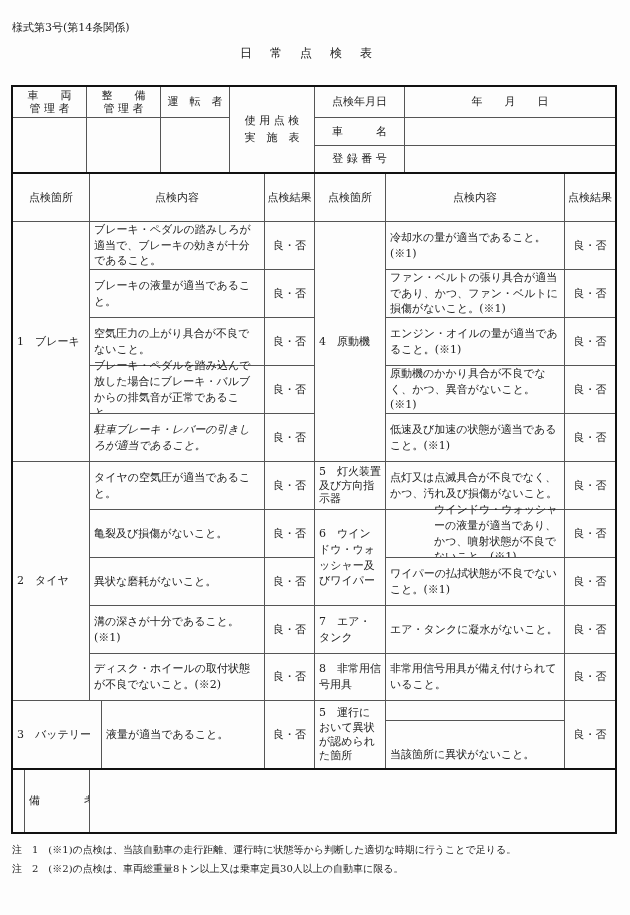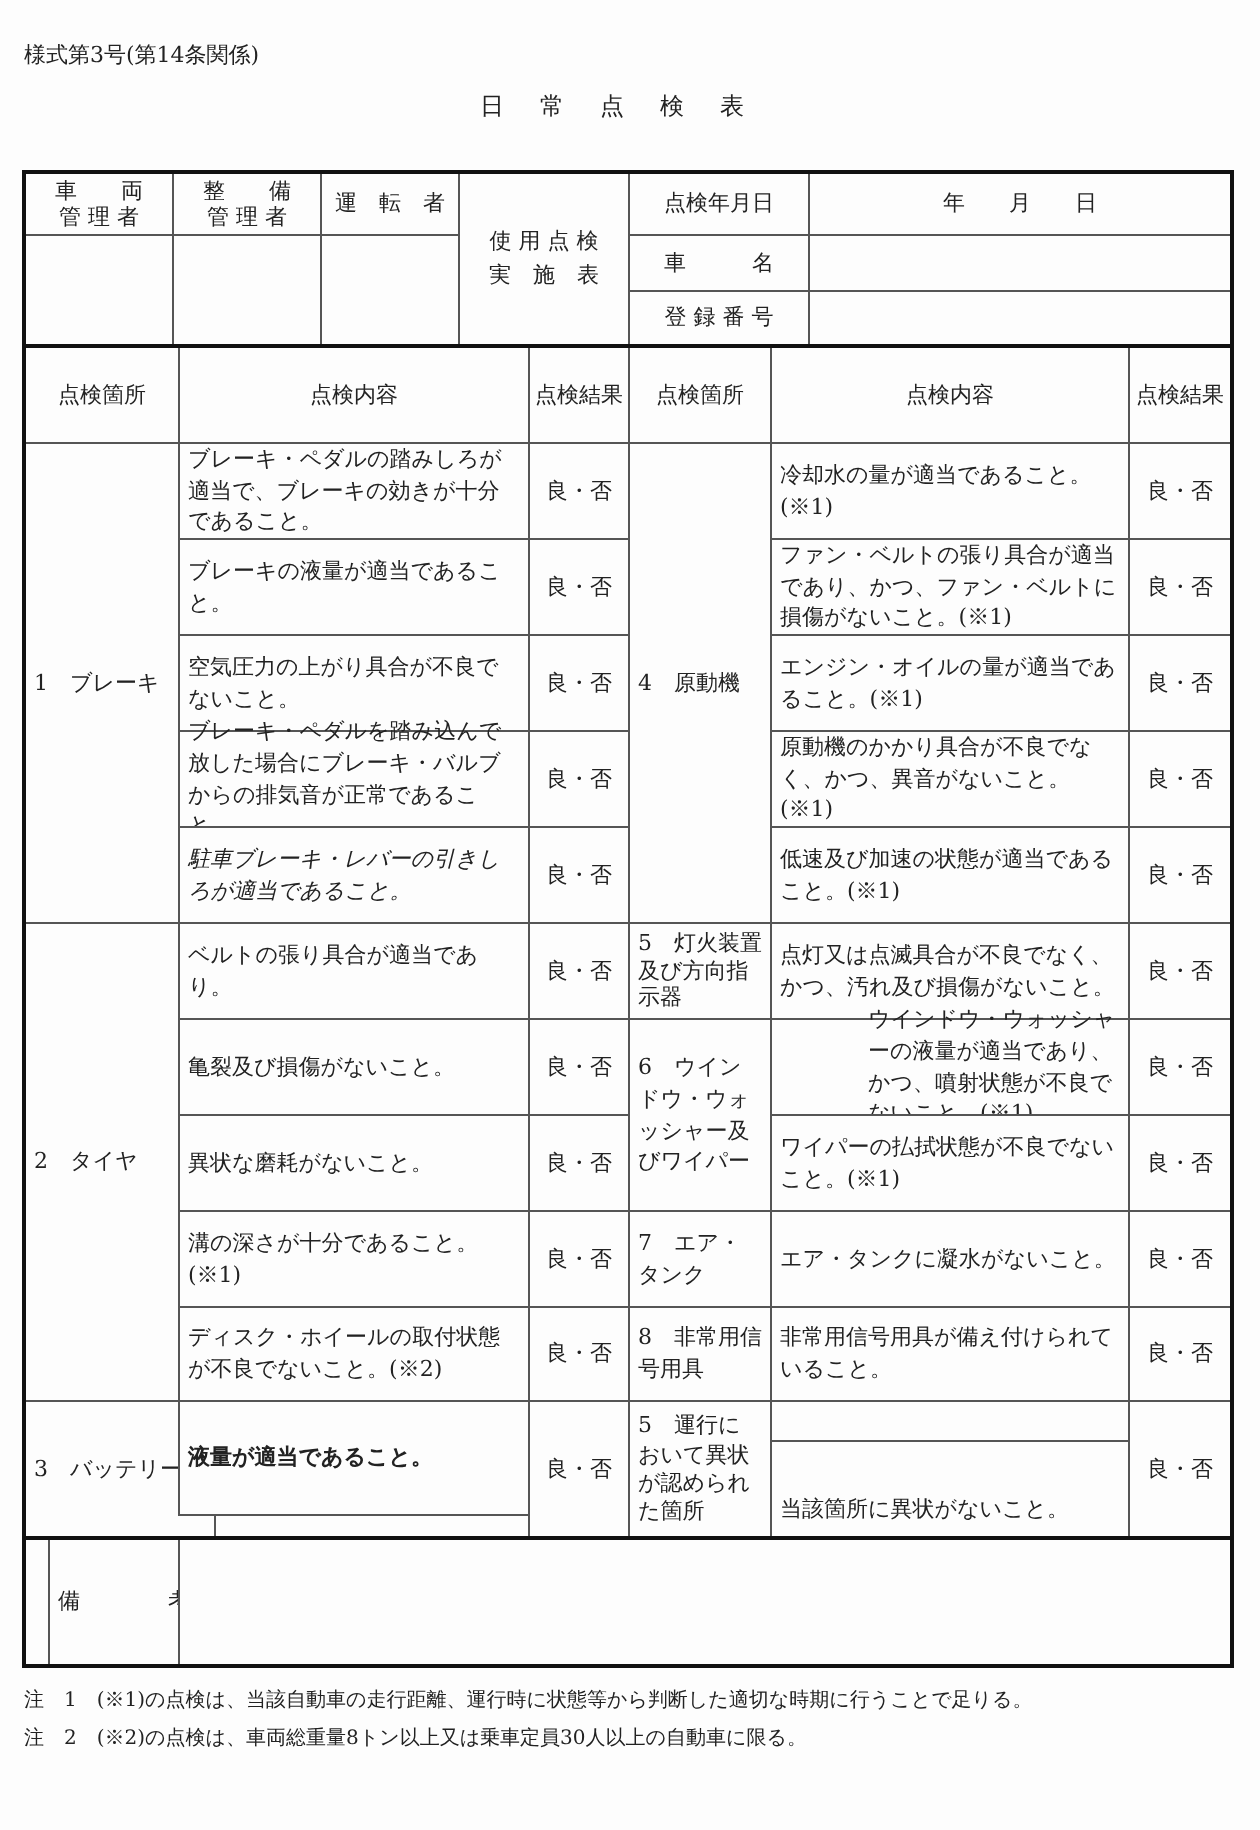--- a/index.html
+++ b/index.html
@@ -53,28 +53,28 @@
 <div class="cell c" style="left:564px;top:173px;width:52px;height:49px;padding:0;">点検結果</div>
 
 <div class="cell l" style="left:12px;top:221px;width:78px;height:241px;">1　ブレーキ</div>
 <div class="cell l" style="left:89px;top:221px;width:176px;height:49px;">ブレーキ・ペダルの踏みしろが適当で、ブレーキの効きが十分であること。</div>
 <div class="cell l" style="left:89px;top:269px;width:176px;height:49px;">ブレーキの液量が適当であること。</div>
 <div class="cell l" style="left:89px;top:317px;width:176px;height:49px;">空気圧力の上がり具合が不良でないこと。</div>
 <div class="cell l" style="left:89px;top:365px;width:176px;height:49px;">ブレーキ・ペダルを踏み込んで放した場合にブレーキ・バルブからの排気音が正常であること。</div>
 <div class="cell l" style="left:89px;top:413px;width:176px;height:49px;font-style:italic;">駐車ブレーキ・レバーの引きしろが適当であること。</div>
 
 <div class="cell l" style="left:12px;top:461px;width:78px;height:240px;">2　タイヤ</div>
-<div class="cell l" style="left:89px;top:461px;width:176px;height:49px;">ベルトの張り具合が適当であり。</div>
+<div class="cell l" style="left:89px;top:461px;width:176px;height:49px;">タイヤの空気圧が適当であること。</div>
 <div class="cell l" style="left:89px;top:509px;width:176px;height:49px;">亀裂及び損傷がないこと。</div>
 <div class="cell l" style="left:89px;top:557px;width:176px;height:49px;">異状な磨耗がないこと。</div>
 <div class="cell l" style="left:89px;top:605px;width:176px;height:49px;">溝の深さが十分であること。(※1)</div>
 <div class="cell l" style="left:89px;top:653px;width:176px;height:48px;">ディスク・ホイールの取付状態が不良でないこと。(※2)</div>
 
 <div class="cell l" style="left:12px;top:700px;width:96px;height:70px;">3　バッテリー</div>
-<div class="cell l" style="left:89px;top:700px;width:176px;height:58px;font-weight:bold;">液量が適当であること。</div>
+<div class="cell l" style="left:101px;top:700px;width:176px;height:70px;">液量が適当であること。</div>
 
 <div class="cell c" style="left:264px;top:221px;width:51px;height:49px;">良・否</div>
 <div class="cell c" style="left:264px;top:269px;width:51px;height:49px;">良・否</div>
 <div class="cell c" style="left:264px;top:317px;width:51px;height:49px;">良・否</div>
 <div class="cell c" style="left:264px;top:365px;width:51px;height:49px;">良・否</div>
 <div class="cell c" style="left:264px;top:413px;width:51px;height:49px;">良・否</div>
 <div class="cell c" style="left:264px;top:461px;width:51px;height:49px;">良・否</div>
 <div class="cell c" style="left:264px;top:509px;width:51px;height:49px;">良・否</div>
 <div class="cell c" style="left:264px;top:557px;width:51px;height:49px;">良・否</div>
 <div class="cell c" style="left:264px;top:605px;width:51px;height:49px;">良・否</div>

